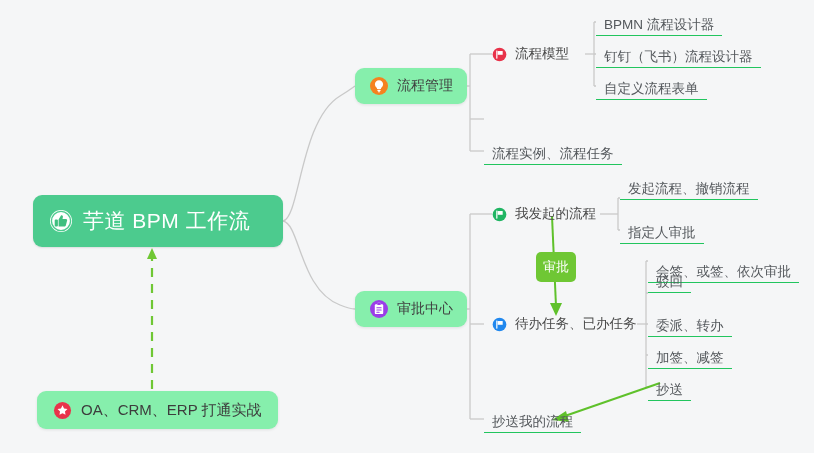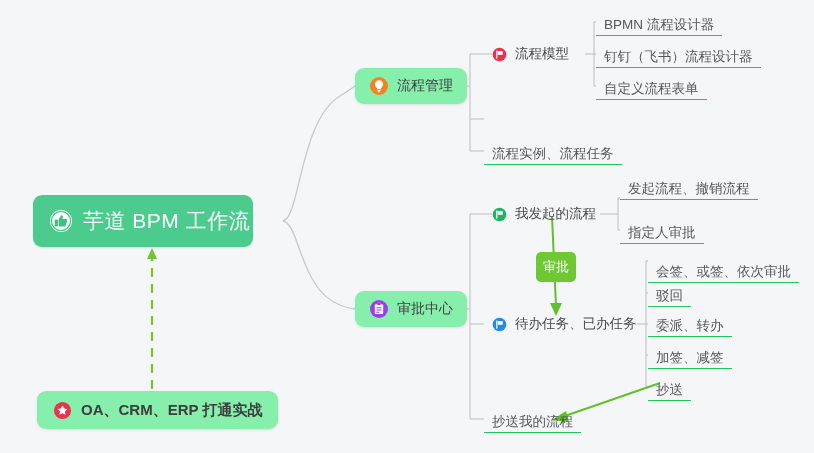--- a/index.html
+++ b/index.html
@@ -9,38 +9,38 @@
     font-family:"Liberation Sans","DejaVu Sans",sans-serif;
     position:relative;
   }
   #stage { position:absolute; inset:0; width:814px; height:453px; }
   svg.links { position:absolute; left:0; top:0; width:814px; height:453px; pointer-events:none; }
 
   .node { position:absolute; display:flex; align-items:center; white-space:nowrap; }
 
   
   .root {
-    left:33px; top:195px; width:220px; height:52px;
+    left:33px; top:195px; width:250px; height:52px;
     background:#4CCB8E; border-radius:9px;
     padding:0 16px; gap:10px;
     box-shadow:0 1px 2px rgba(0,0,0,.10);
   }
   .root .label { color:#ffffff; font-size:21px; letter-spacing:.5px; }
 
   
   .card {
     background:#86efac; border-radius:9px; height:36px;
     padding:0 14px; gap:8px;
     box-shadow:0 1px 3px rgba(0,0,0,.09);
   }
   .card .label { color:#3f3f3f; font-size:14px; }
   #n-flow-mgmt { left:355px; top:68px; }
   #n-approval  { left:355px; top:291px; }
   #n-oa {
-    left:37px; top:391px; height:38px; padding:0 16px; gap:9px;font-weight:bold;
+    left:37px; top:391px; height:38px; padding:0 16px; gap:9px;
   }
   #n-oa .label { font-size:15px; color:#3d3d3d; }
 
   
   .flagnode { gap:8px; height:22px; }
   .flagnode .label { color:#4a4a4a; font-size:13.5px; }
   #n-model   { left:492px; top:43px; }
   #n-mystart { left:492px; top:203px; }
   #n-todo    { left:492px; top:313px; }
 
@@ -54,21 +54,21 @@
   #l-bpmn     { left:596px; top:8px; }
   #l-dingtalk { left:596px; top:40px; }
   #l-customfm { left:596px; top:72px; }
   #l-listener { left:484px; top:105px; }
   #l-instance { left:484px; top:137px; }
 
   #l-startcancel { left:620px; top:172px; }
   #l-assignee    { left:620px; top:216px;text-align:center; }
 
   #l-countersign { left:648px; top:255px; }
-  #l-reject      { left:648px; top:279px; }
+  #l-reject      { left:648px; top:265px; }
   #l-delegate    { left:648px; top:309px; }
   #l-addsign     { left:648px; top:341px; }
   #l-cc          { left:648px; top:373px; }
 
   #l-ccmine      { left:484px; top:405px; }
 
   
   #tag-approve {
     left:536px; top:252px; width:40px; height:30px;
     background:#6FC734; border-radius:5px;

